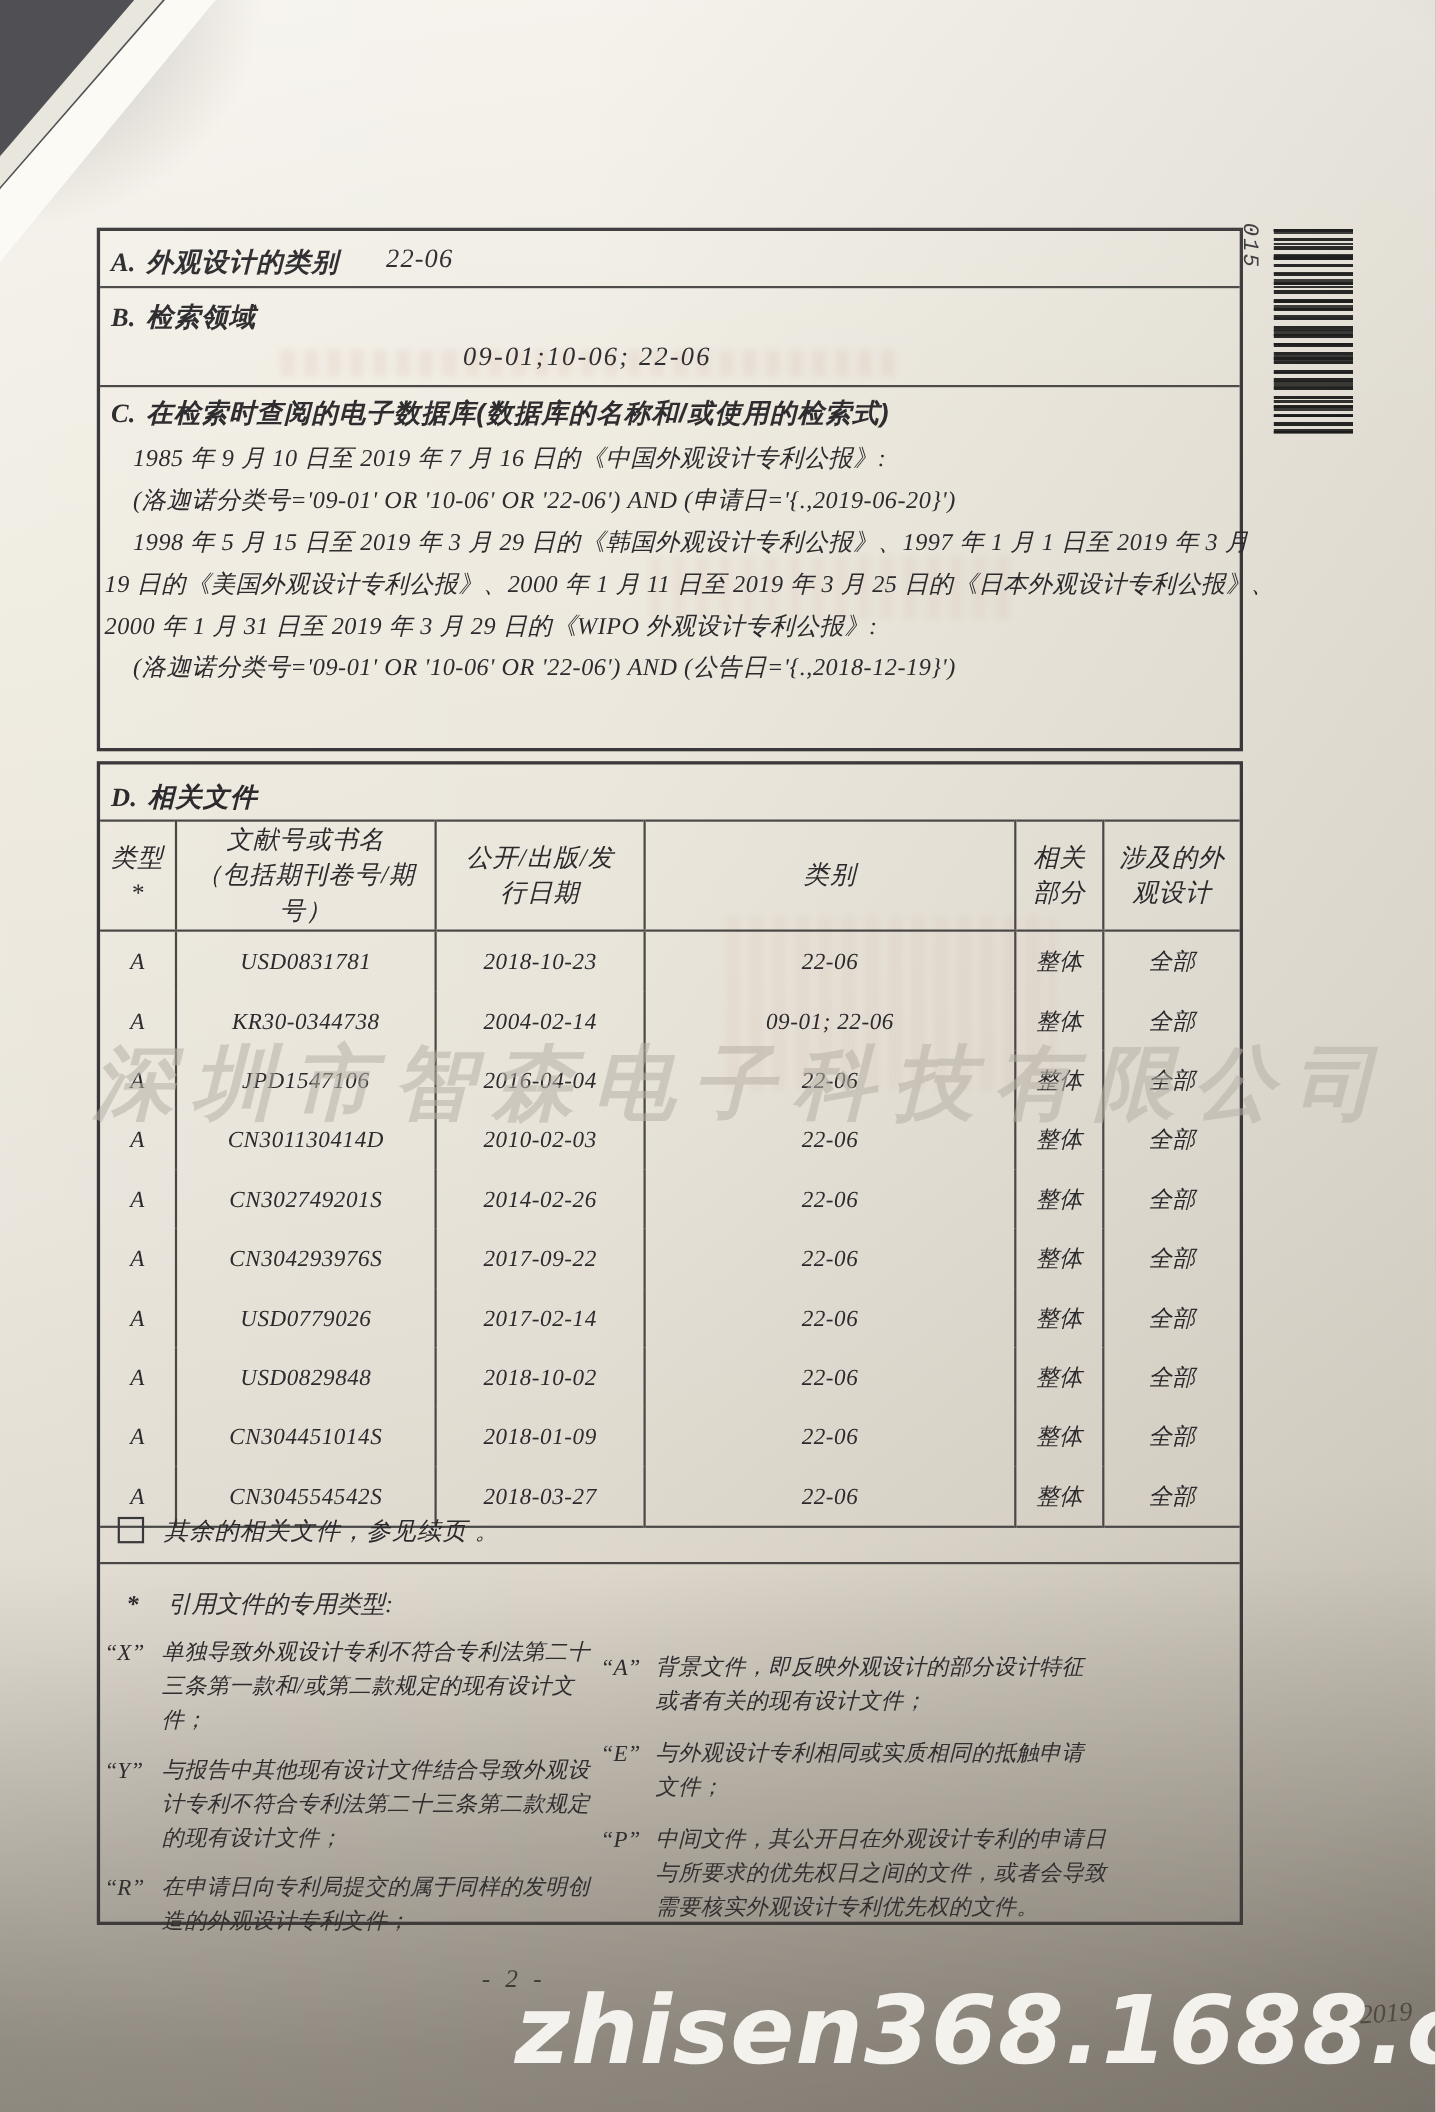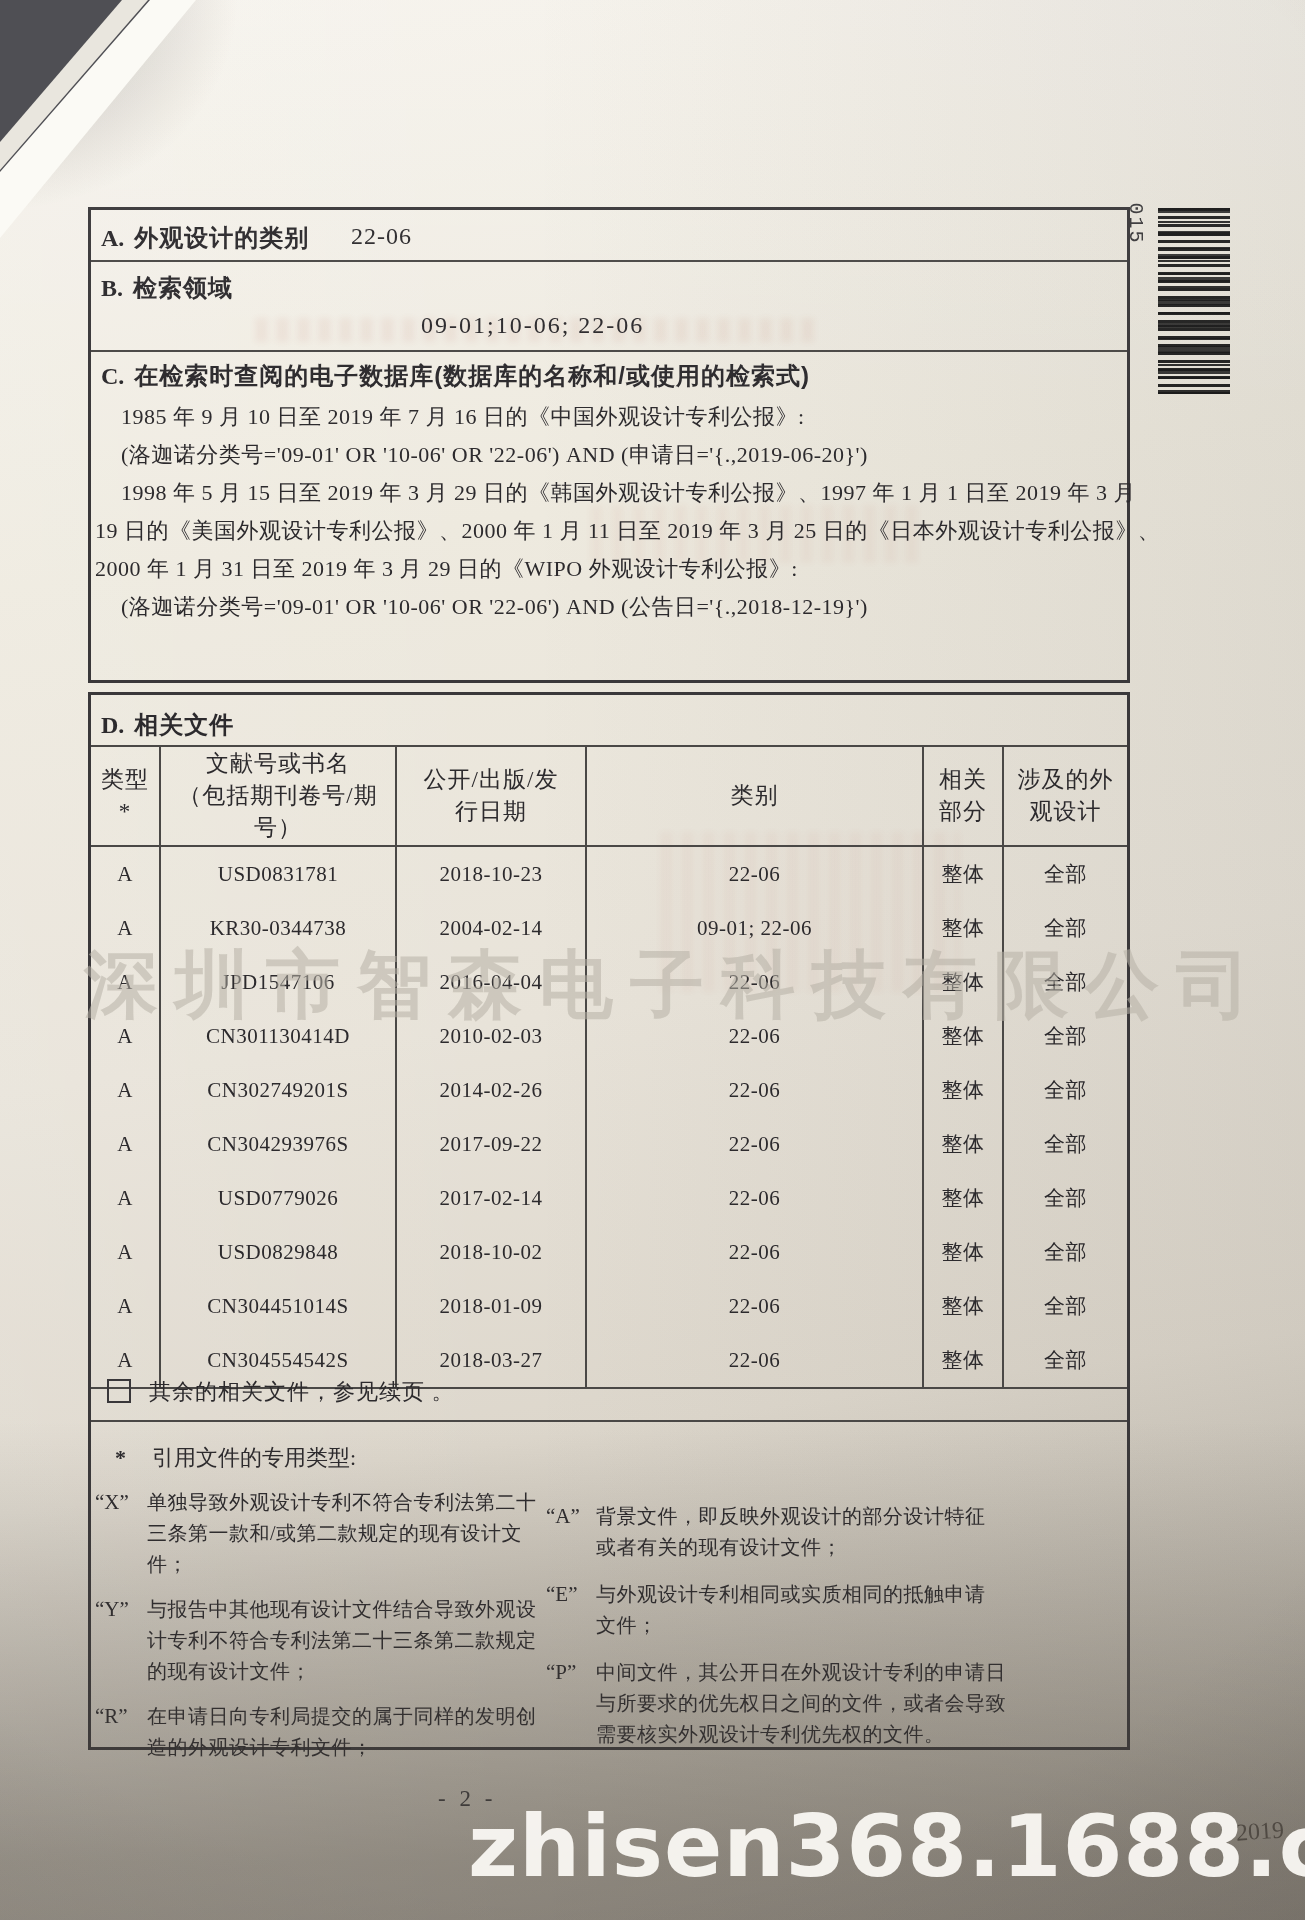--- a/index.html
+++ b/index.html
@@ -12,21 +12,21 @@
   .sheet-under{position:absolute;inset:0;background:#fbfaf5;
     clip-path:polygon(150px 0,232px 0,0 272px,0 172px);}
   .sheet-thin{position:absolute;inset:0;background:#e9e6de;
     clip-path:polygon(122px 0,148px 0,0 170px,0 142px);}
 
   
   .paper{position:absolute;inset:0;
     background:
       linear-gradient(90deg,rgba(255,255,255,.10) 0%,rgba(255,255,255,0) 40%,rgba(40,36,30,.07) 100%),
       linear-gradient(172deg,#f6f3ed 0%,#eeeadf 28%,#e8e3d9 52%,#ddd7cc 72%,#bcb6ab 90%,#a7a198 100%);
-    clip-path:polygon(196px 0,1305px 0,1305px 1920px,0 1920px,0 238px);}
+    clip-path:polygon(196px 0,1305px 0,1305px 1920px,0 1920px,0 238px);font-style:italic;}
   .paper::before{content:"";position:absolute;inset:0;pointer-events:none;
     background:radial-gradient(340px 300px at 0 0,rgba(82,76,70,.38),rgba(82,76,70,0) 70%);}
   .paper::after{content:"";position:absolute;inset:0;pointer-events:none;
     background:
       linear-gradient(to bottom,rgba(255,255,255,.06),rgba(0,0,0,0) 25%,rgba(0,0,0,0) 74%,rgba(72,66,58,.38) 97%),
       radial-gradient(125% 92% at 44% 42%,rgba(0,0,0,0) 62%,rgba(58,53,47,.22) 100%);}
 
   
   .ghost{position:absolute;opacity:.12;filter:blur(3px);pointer-events:none;
     background:repeating-linear-gradient(90deg,rgba(168,66,44,.55) 0 13px,rgba(168,66,44,0) 13px 21px);}

